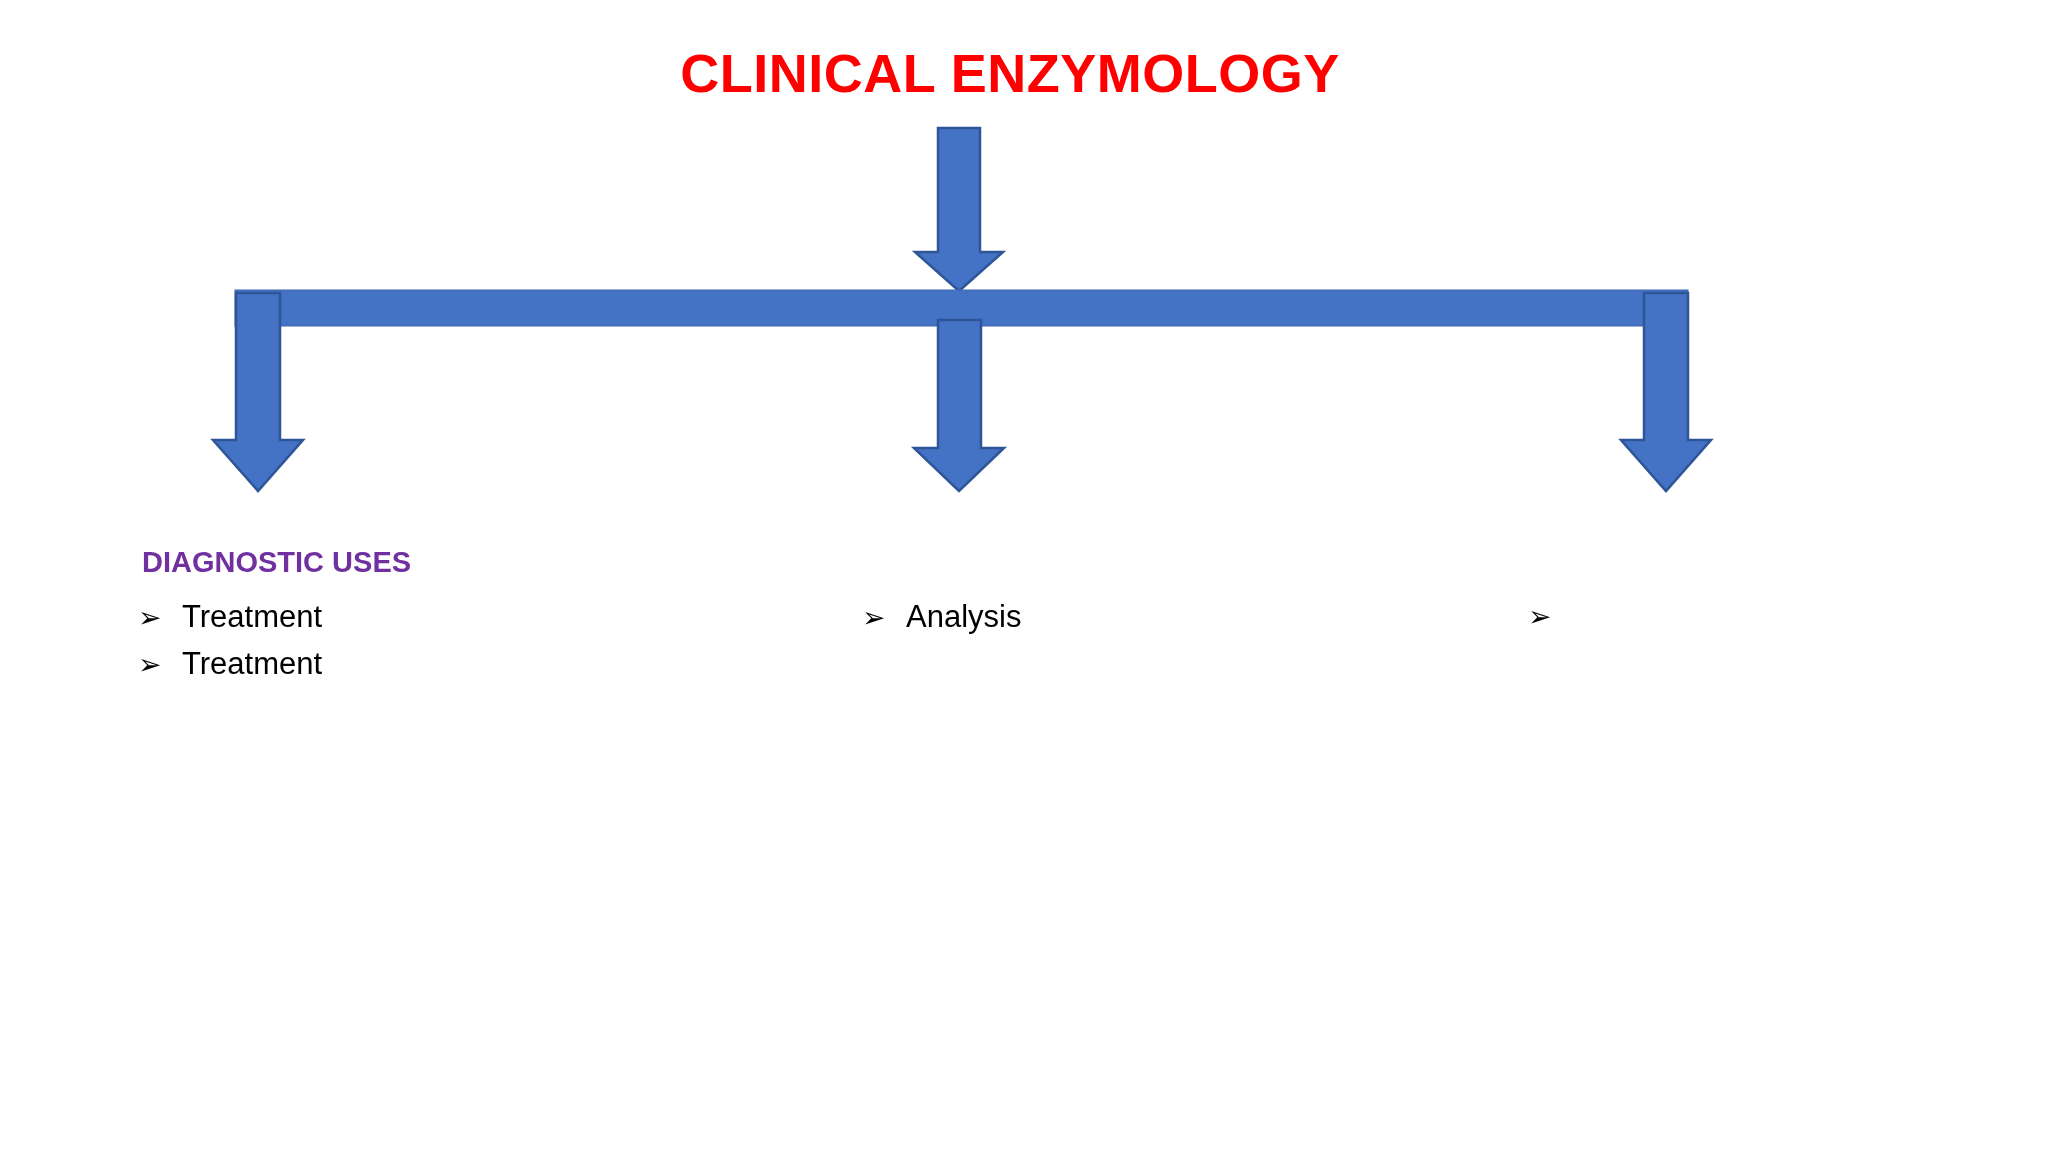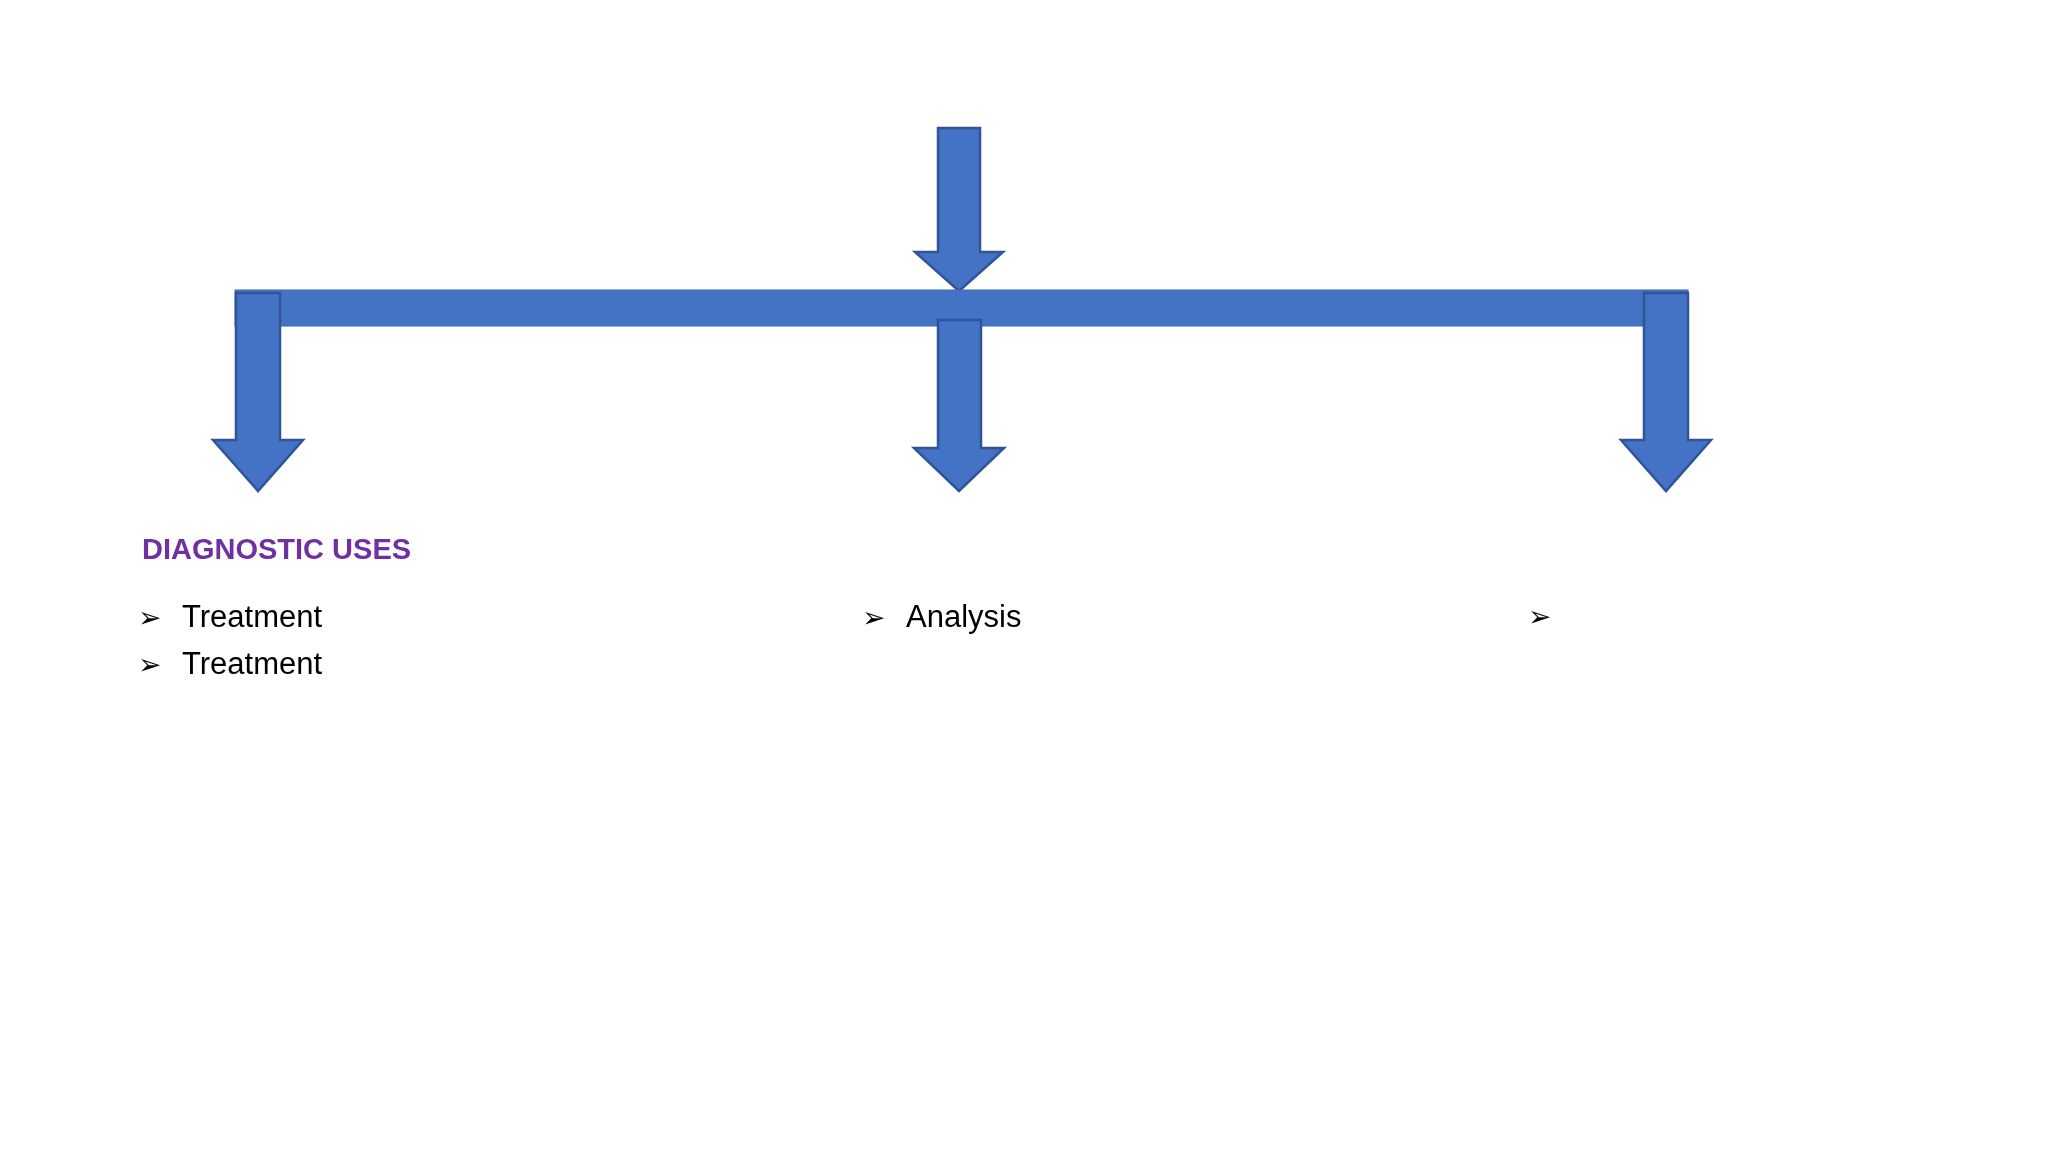--- a/index.html
+++ b/index.html
@@ -49,21 +49,21 @@
 
   
   .col-heading {
     position: absolute;
     font-size: 29px;
     font-weight: bold;
     color: #7030A0;
     white-space: nowrap;
     letter-spacing: 0px;
   }
-  .col-heading.h-diagnostic { left: 142px;  top: 533px; }
+  .col-heading.h-diagnostic { left: 142px;  top: 546px; }
   .col-heading.h-therapeutic { left: 862px; top: 521px; }
   .col-heading.h-analytical { left: 1500px; top: 522px; }
 
   
   .bullet-list {
     position: absolute;
     font-size: 0;
   }
   .bullet-list.l-diagnostic  { left: 138px;  top: 594px; }
   .bullet-list.l-therapeutic { left: 862px;  top: 594px; }
@@ -87,20 +87,21 @@
   }
   .bullet-text {
     display: inline-block;
   }
 </style>
 </head>
 <body>
 
 <div id="slide">
 
+  <div class="title">CLINICAL ENZYMOLOGY</div>
 
   <svg id="diagram" viewBox="0 0 2048 520">
 
     <polygon points="938,128 980,128 980,252 1003,252 959,291 915,252 938,252" fill="#4472C4" stroke="#2E5597" stroke-width="2.5" stroke-linejoin="miter"></polygon>
 
     <rect x="235" y="290" width="1453" height="36" fill="#4472C4" stroke="#3E66B0" stroke-width="1"></rect>
 
     <polygon points="236,293 280,293 280,440 303,440 258,491 213,440 236,440" fill="#4472C4" stroke="#2E5597" stroke-width="2.5" stroke-linejoin="miter"></polygon>
 
     <polygon points="938,320 981,320 981,448 1004,448 959,491 914,448 938,448" fill="#4472C4" stroke="#2E5597" stroke-width="2.5" stroke-linejoin="miter"></polygon>

